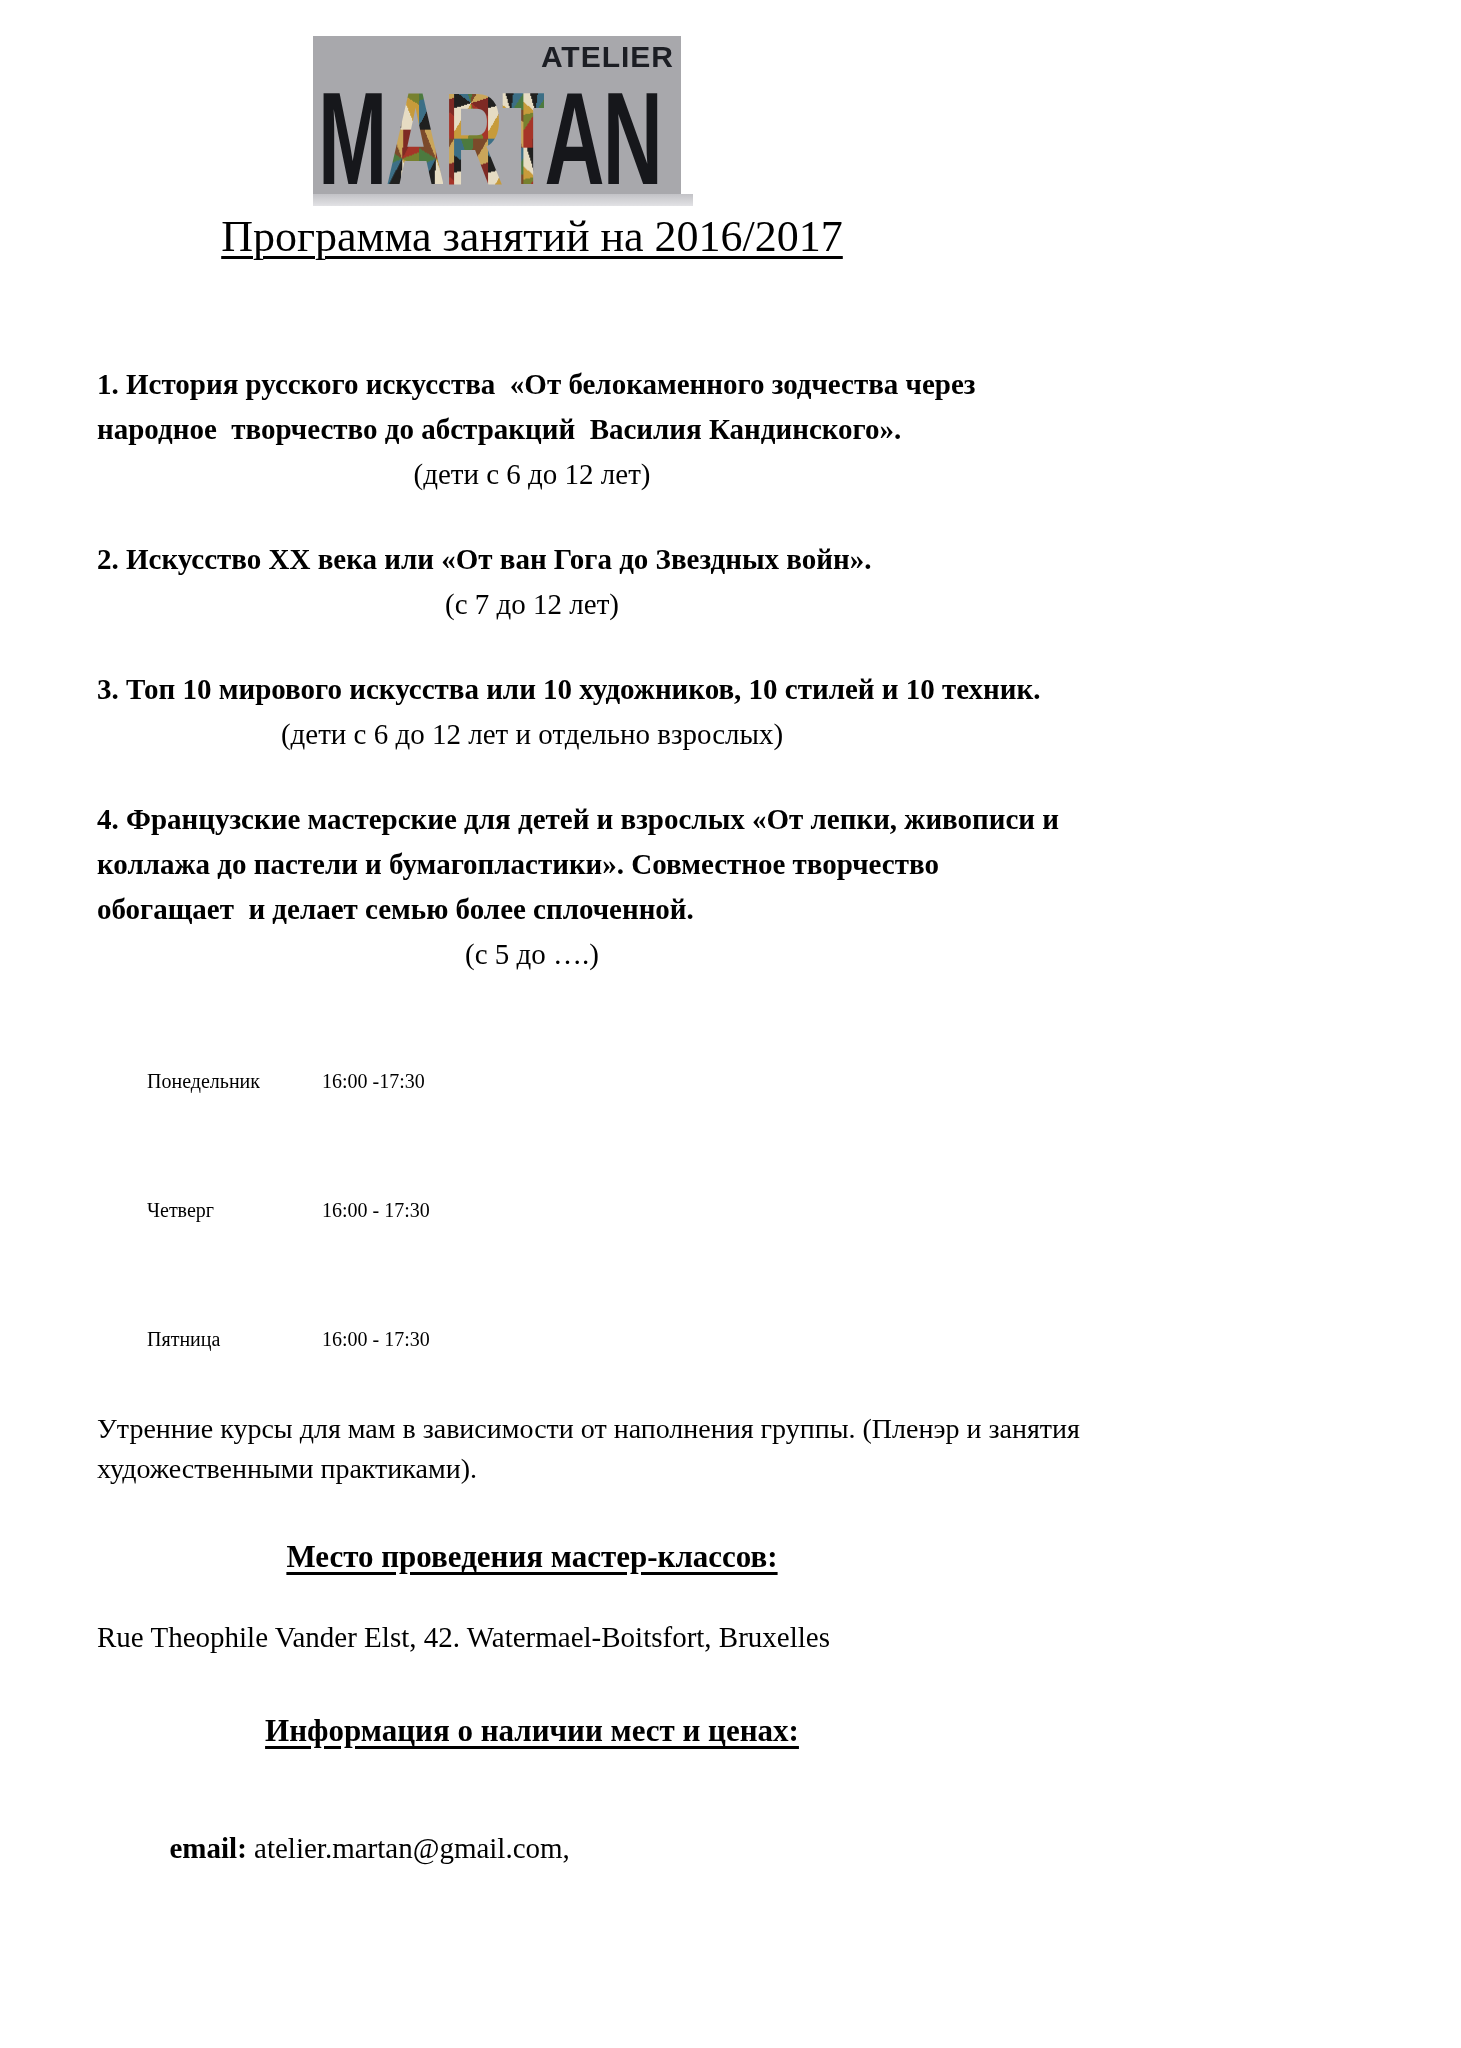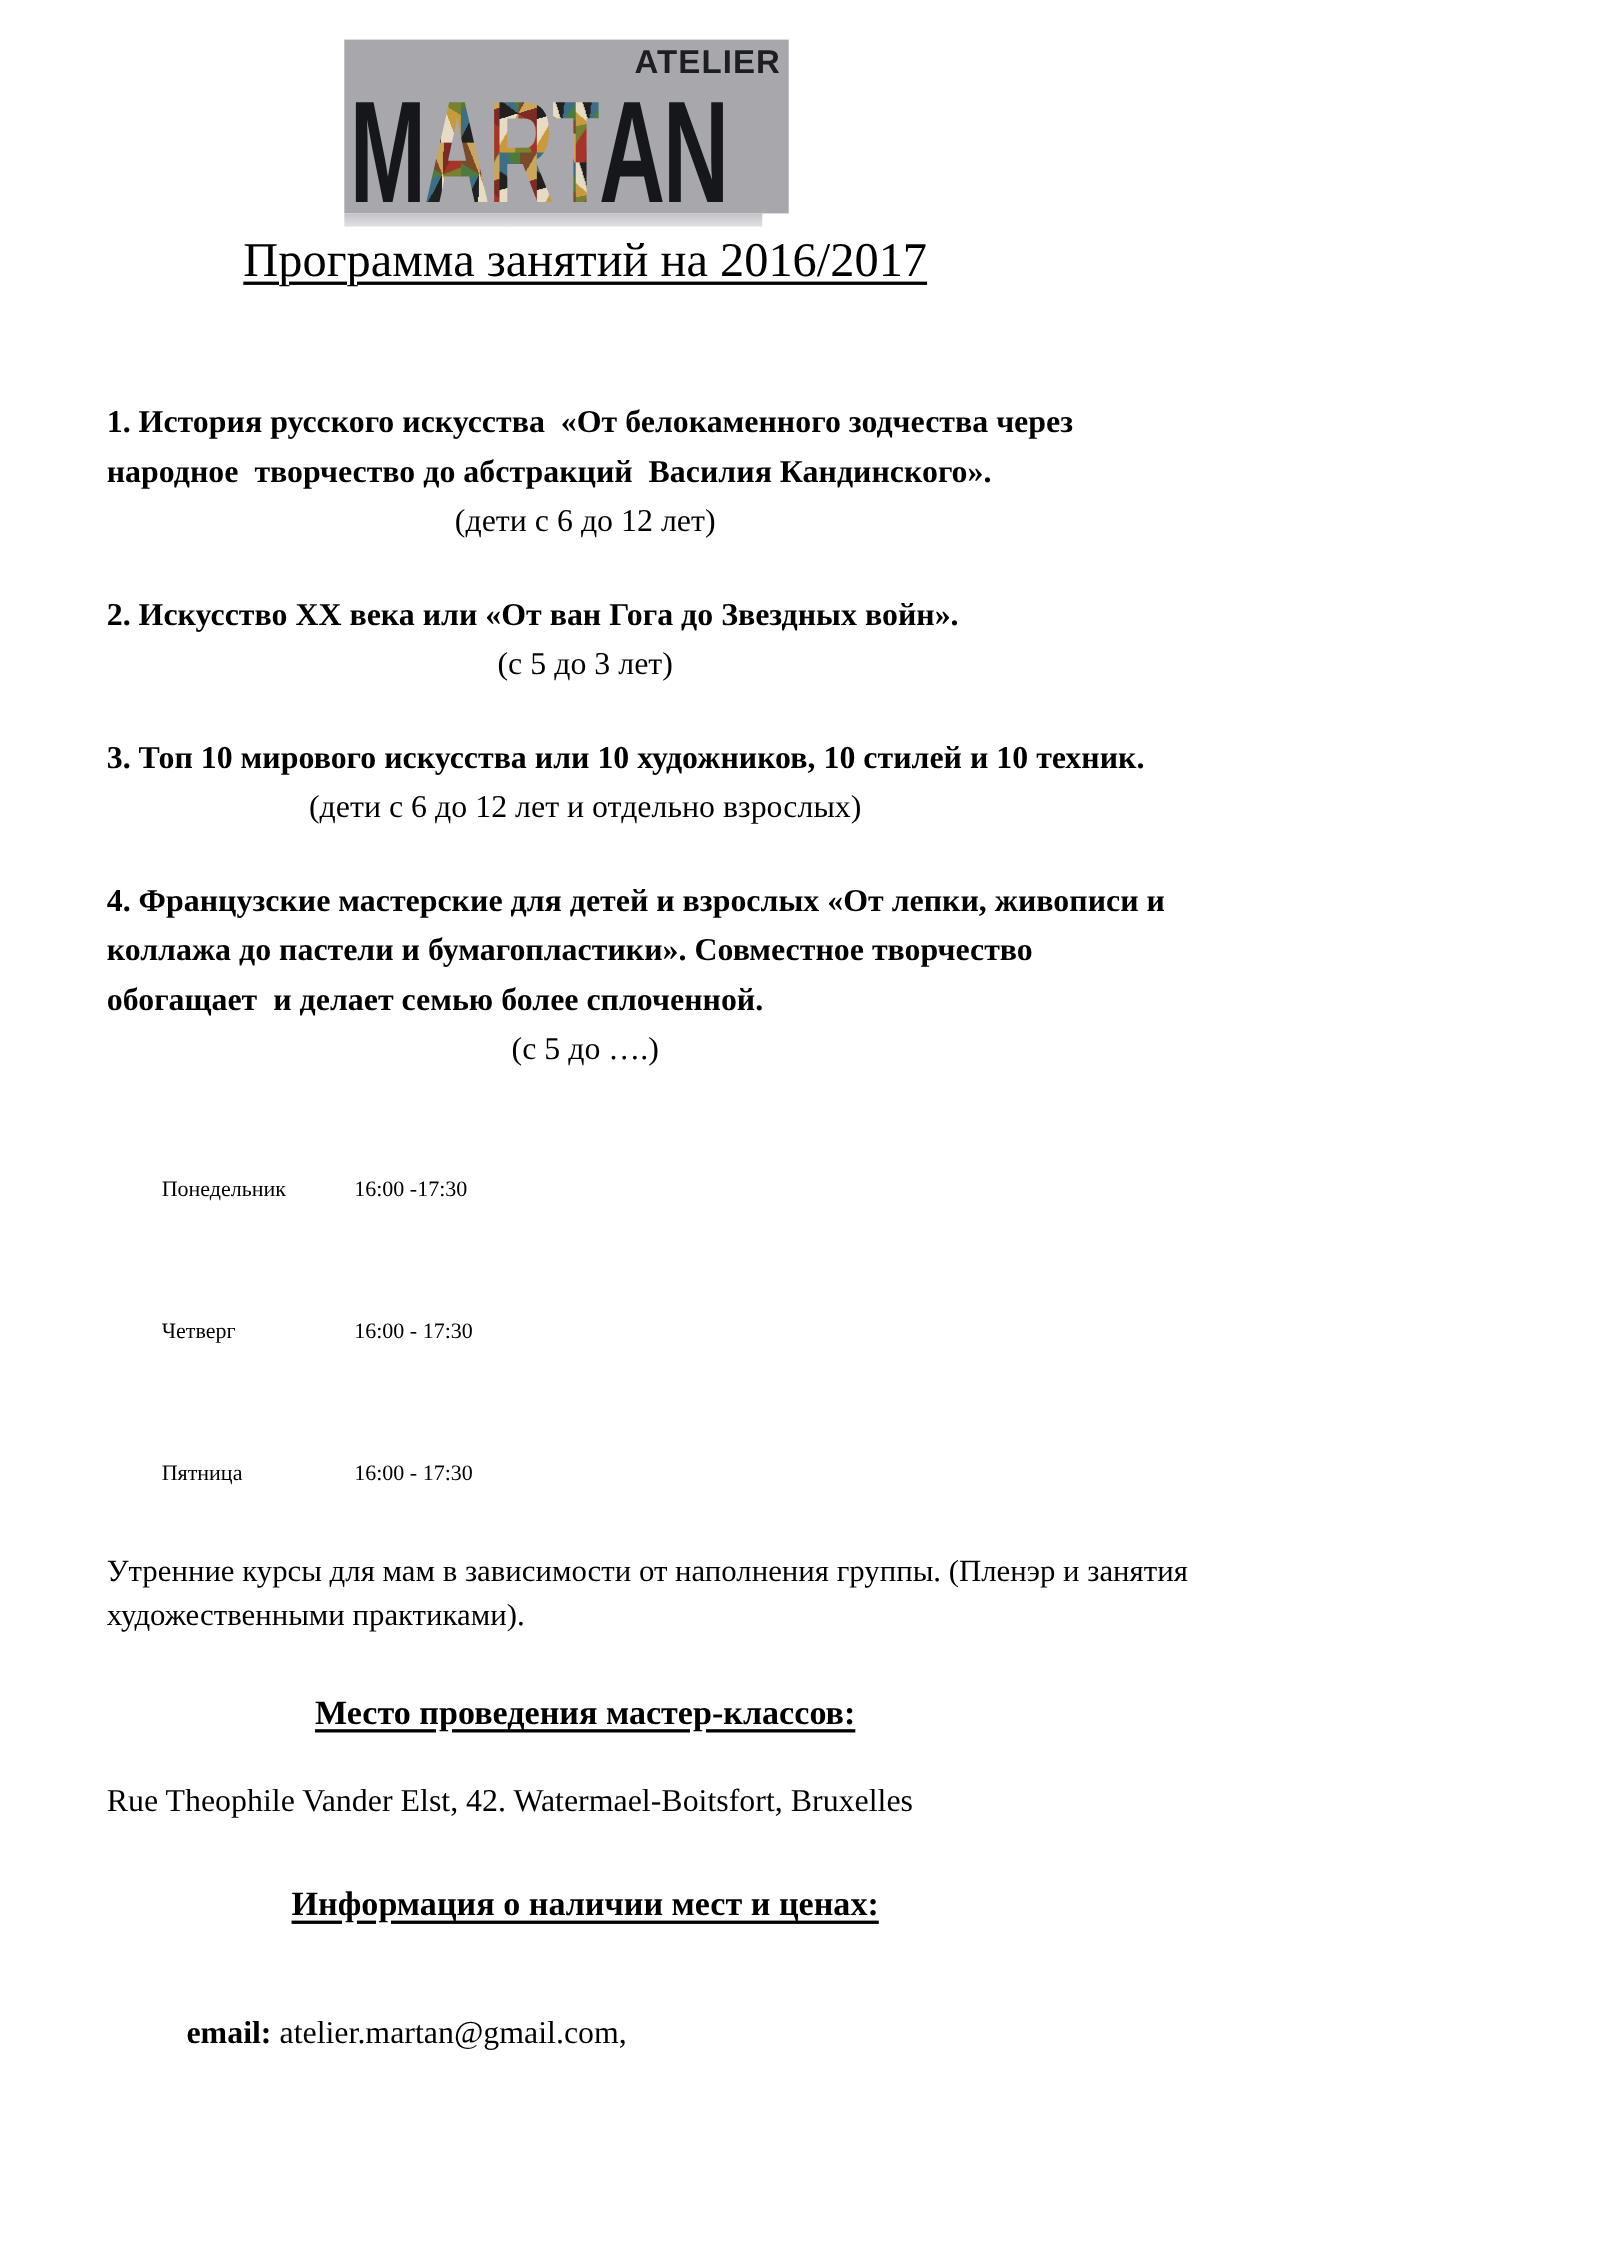--- a/index.html
+++ b/index.html
@@ -9,21 +9,21 @@
     background: #ffffff;
     color: #000000;
     font-family: "Liberation Serif", serif;
     overflow: hidden;
   }
   .content { padding: 0 91px 0 97px; }
 
   
   .logo {
     margin: 36px 0 0 313px;
-    width: 404px;
+    width: 368px;
     height: 158px;
     background: #a8a8ac;
     display: flex;
     flex-direction: column;
     box-sizing: border-box;
     padding: 6px 5px 3px 5px;
     font-family: "Liberation Sans", sans-serif;
   }
   .logo-shadow {
     margin-left: 313px;
@@ -138,21 +138,21 @@
       <h1 class="title"><span>Программа занятий на 2016/2017</span></h1>
 
       <div class="program">
         <div class="p-line">1. История русского искусства  «От белокаменного зодчества через</div>
         <div class="p-line">народное  творчество до абстракций  Василия Кандинского».</div>
         <div class="p-ages">(дети с 6 до 12 лет)</div>
       </div>
 
       <div class="program">
         <div class="p-line">2. Искусство ХХ века или «От ван Гога до Звездных войн».</div>
-        <div class="p-ages">(с 5 до 3 лет)</div>
+        <div class="p-ages">(с 7 до 12 лет)</div>
       </div>
 
       <div class="program">
         <div class="p-line">3. Топ 10 мирового искусства или 10 художников, 10 стилей и 10 техник.</div>
         <div class="p-ages">(дети с 6 до 12 лет и отдельно взрослых)</div>
       </div>
 
       <div class="program">
         <div class="p-line">4. Французские мастерские для детей и взрослых «От лепки, живописи и</div>
         <div class="p-line">коллажа до пастели и бумагопластики». Совместное творчество</div>

